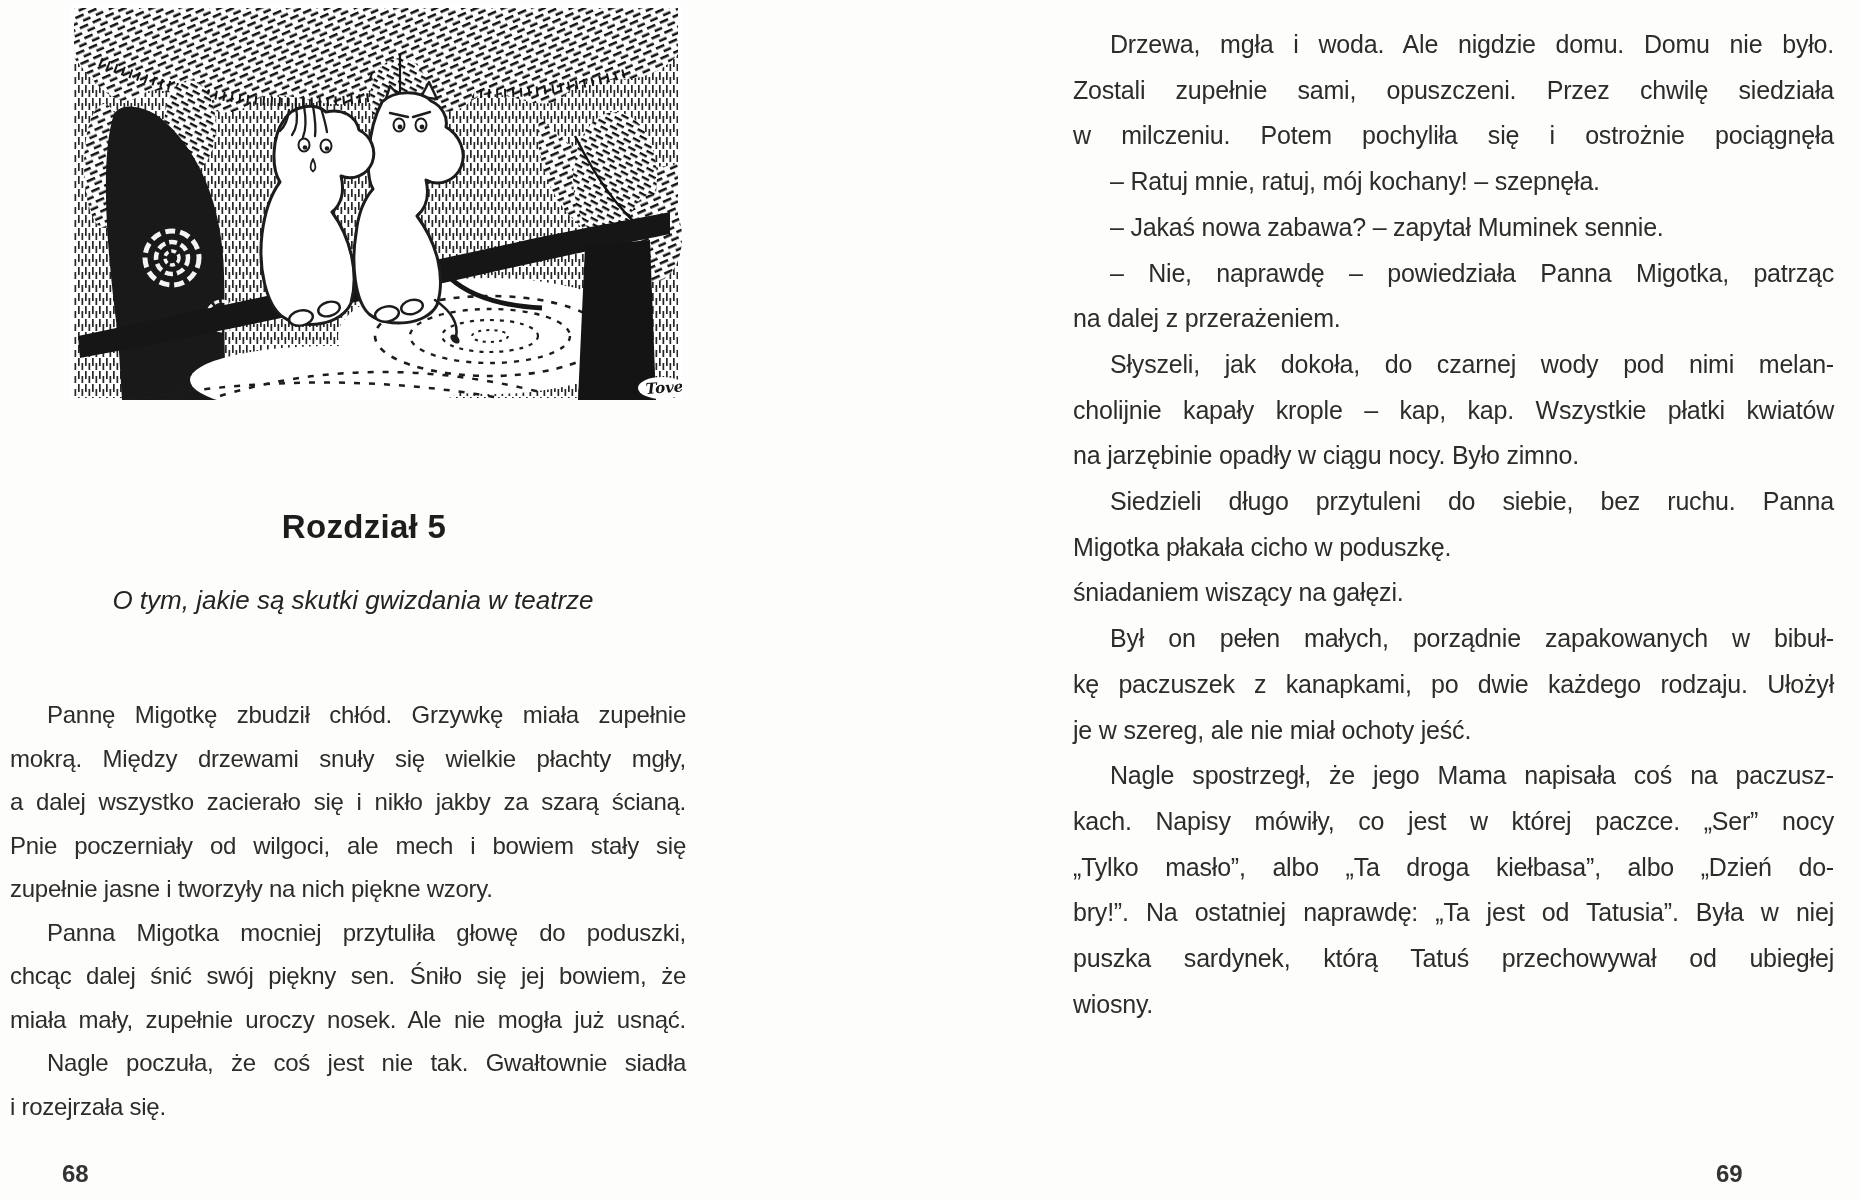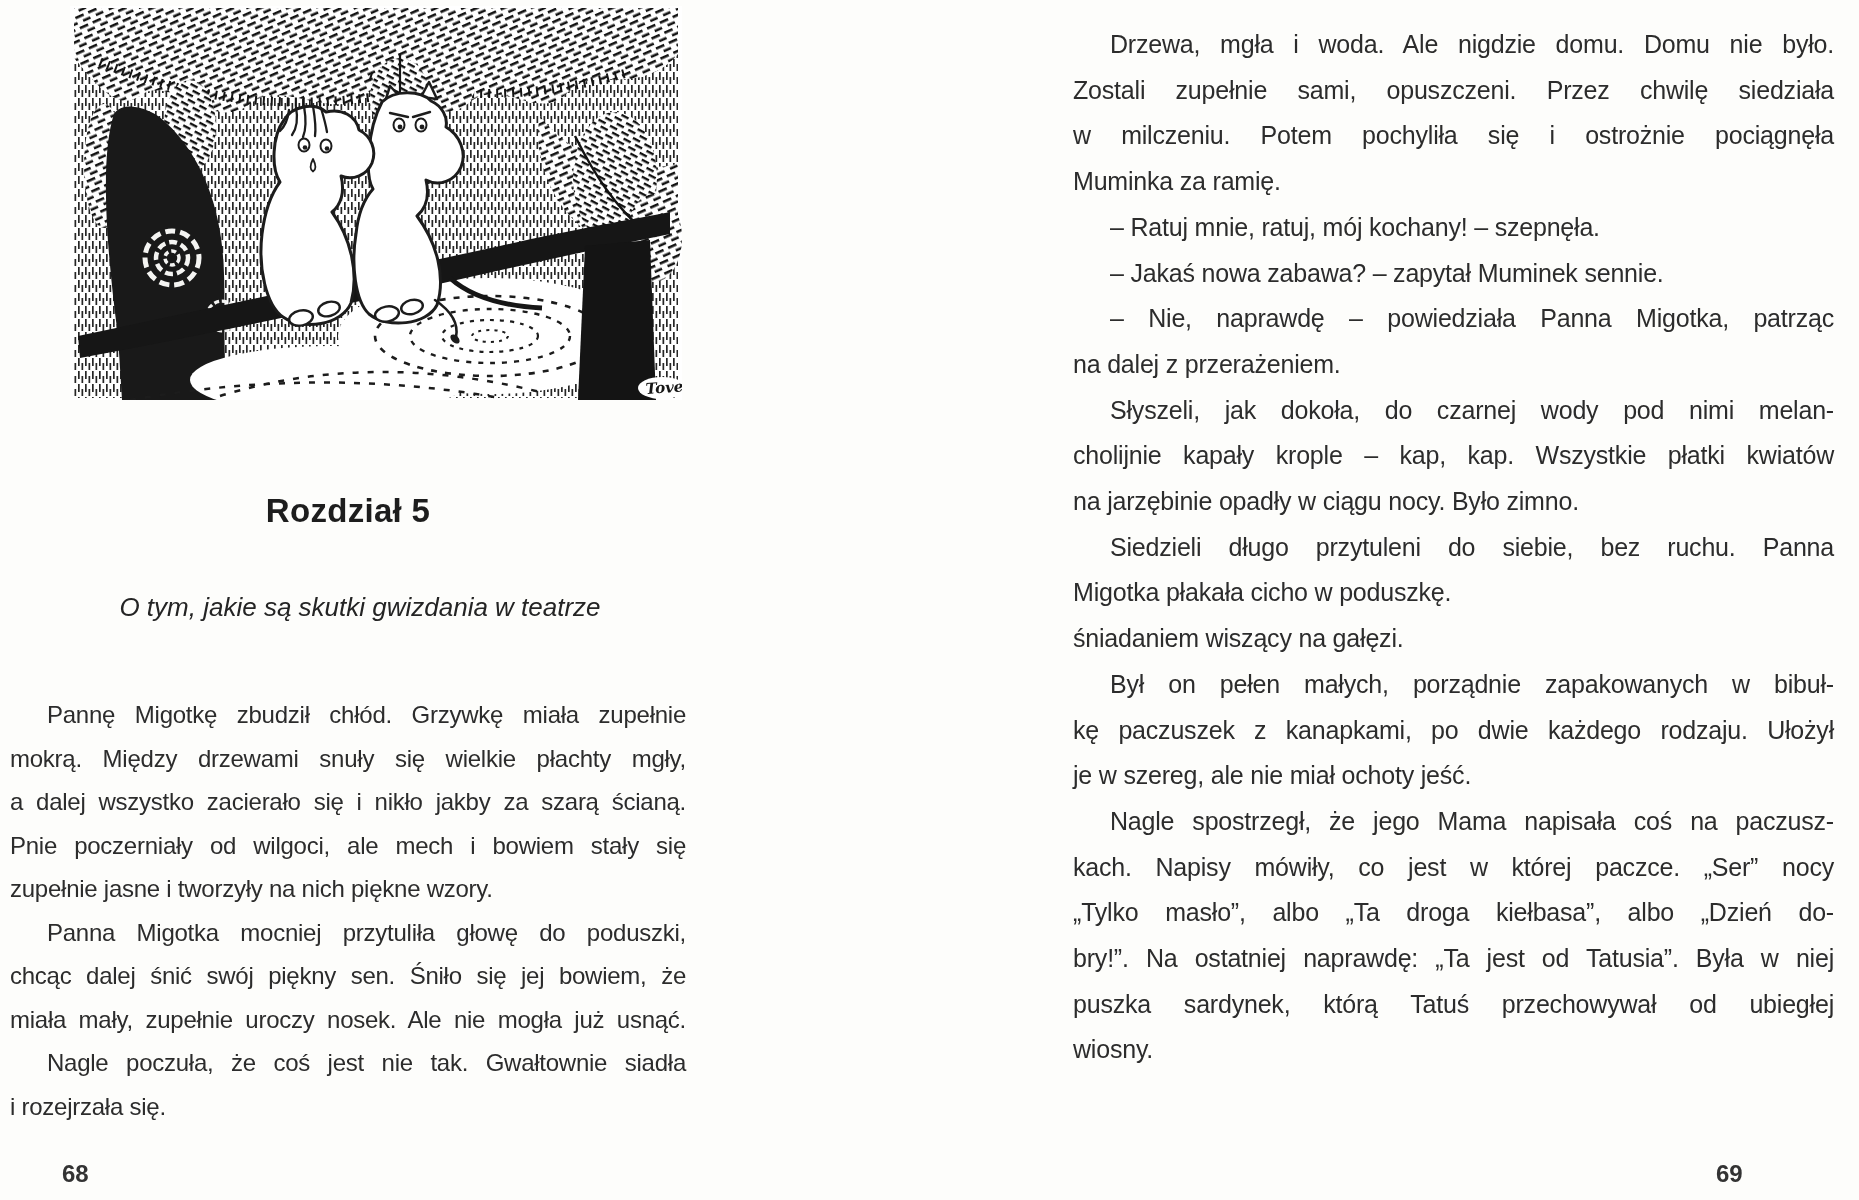--- a/index.html
+++ b/index.html
@@ -9,26 +9,26 @@
     font-family:"Liberation Sans",sans-serif;
     color:#2c2c2c;
     overflow:hidden;
   }
   .spread{position:relative;width:1859px;height:1200px;background:#fdfdfb;overflow:hidden;}
   .page{position:absolute;inset:0;pointer-events:none;}
 
   .illustration{position:absolute;left:70px;top:6px;width:612px;height:394px;margin:0;}
 
   .chapter-heading{
-    position:absolute;left:10px;top:492px;width:676px;margin:0;
+    position:absolute;left:10px;top:492px;width:676px;margin:16px;
     text-align:center;font-size:33px;font-weight:bold;letter-spacing:.3px;
     color:#1d1d1d;font-family:"Liberation Sans",sans-serif;
   }
   .chapter-subtitle{
-    position:absolute;left:10px;top:580px;width:676px;margin:12px;
+    position:absolute;left:10px;top:580px;width:676px;margin:5px;
     text-align:center;font-size:26px;font-style:italic;font-weight:normal;
     color:#242424;font-family:"Liberation Sans",sans-serif;
   }
 
   .body-text{position:absolute;color:#2c2c2c;}
   .body-left{left:10px;top:693px;width:676px;font-size:24px;line-height:43.5px;letter-spacing:-0.25px;}
   .body-right{left:1073px;top:22px;width:761px;font-size:25px;line-height:45.7px;letter-spacing:-0.2px;}
 
   .line{text-align:left;}
   .line.j{text-align:justify;text-align-last:justify;}
@@ -174,21 +174,20 @@
       </div>
 
     <div class="page-number page-number-left">68</div>
   </section>
 
   <section class="page">
     <div class="body-text body-right">
         <div class="line j ind">Drzewa, mgła i woda. Ale nigdzie domu. Domu nie było.</div>
         <div class="line j">Zostali zupełnie sami, opuszczeni. Przez chwilę siedziała</div>
         <div class="line j">w milczeniu. Potem pochyliła się i ostrożnie pociągnęła</div>
-        <div class="line">Muminka za ramię.</div>
         <div class="line ind">– Ratuj mnie, ratuj, mój kochany! – szepnęła.</div>
         <div class="line ind">– Jakaś nowa zabawa? – zapytał Muminek sennie.</div>
         <div class="line j ind">– Nie, naprawdę – powiedziała Panna Migotka, patrząc</div>
         <div class="line">na dalej z przerażeniem.</div>
         <div class="line j ind">Słyszeli, jak dokoła, do czarnej wody pod nimi melan-</div>
         <div class="line j">cholijnie kapały krople – kap, kap. Wszystkie płatki kwiatów</div>
         <div class="line">na jarzębinie opadły w ciągu nocy. Było zimno.</div>
         <div class="line j ind">Siedzieli długo przytuleni do siebie, bez ruchu. Panna</div>
         <div class="line">Migotka płakała cicho w poduszkę.</div>
         <div class="line">śniadaniem wiszący na gałęzi.</div>

